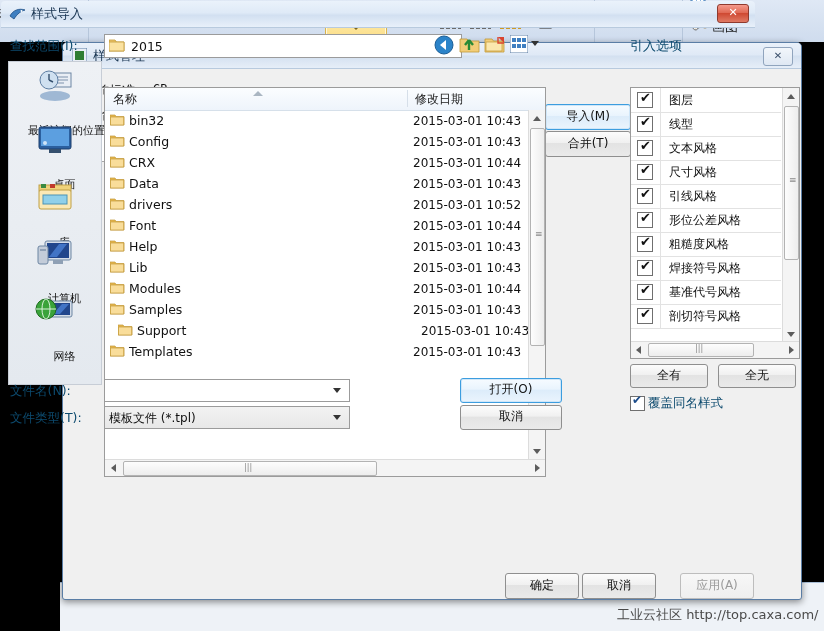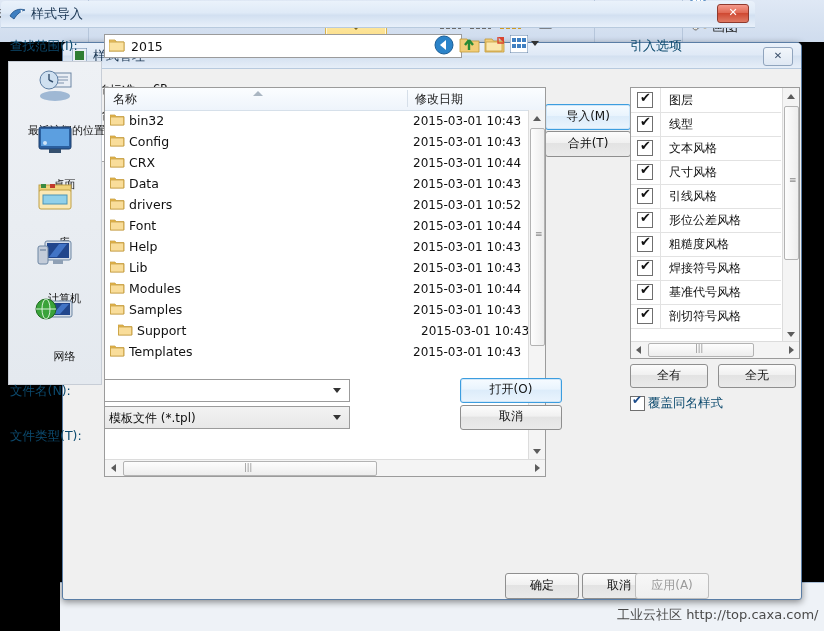--- a/index.html
+++ b/index.html
@@ -216,21 +216,21 @@
       <div class="btn" style="left:360px;top:36px;width:84px;">删除(D)</div>
       <div class="btn def" style="left:482px;top:36px;width:84px;">导入(M)</div>
       <div class="btn" style="left:598px;top:36px;width:84px;">导出(E)</div>
       <div class="btn" style="left:242px;top:63px;width:84px;">设为当前(C)</div>
       <div class="btn dis" style="left:360px;top:63px;width:84px;">过滤(F)</div>
       <div class="btn" style="left:482px;top:63px;width:84px;">合并(T)</div>
       <div class="btn dis" style="left:598px;top:63px;width:84px;">样式替代(V)</div>
 
       <div class="btn" style="left:442px;top:505px;width:72px;">确定</div>
       <div class="btn" style="left:519px;top:505px;width:72px;">取消</div>
-      <div class="btn dis" style="left:572px;top:505px;width:72px;">应用(A)</div>
+      <div class="btn dis" style="left:617px;top:505px;width:72px;">应用(A)</div>
     </div>
   </div>
 
   <div id="import-dialog">
     <div class="dlg-tb">
       <svg style="position:absolute;left:8px;top:5px;" width="17" height="16">
         <path d="M1 10 C4 4, 10 2, 16 4 C12 5, 8 8, 5 13 Z" fill="#3f7fc1" stroke="#1f4f85" stroke-width=".8"></path>
         <circle cx="12.5" cy="5" r="1" fill="#fff"></circle>
       </svg>
       <span class="t" style="left:30px;top:4px;">样式导入</span>
@@ -463,21 +463,21 @@
             <div class="sb-arrow" style="left:6px;top:4px;border-top:4px solid transparent;border-bottom:4px solid transparent;border-left:5px solid #5c5c5c;"></div>
           </div>
         </div>
       </div>
 
       <span class="lb" style="left:10px;top:358px;font-size:12.5px;">文件名(N):</span>
       <div class="ipt" style="left:104px;top:354px;width:244px;height:21px;">
         <span style="position:absolute;left:4px;top:3px;font-size:12px;color:#111;"></span>
         <span class="caret" style="right:8px;top:8px;"></span>
       </div>
-      <span class="lb" style="left:10px;top:403px;font-size:12.5px;">文件类型(T):</span>
+      <span class="lb" style="left:10px;top:385px;font-size:12.5px;">文件类型(T):</span>
       <div class="ipt ro" style="left:104px;top:381px;width:244px;height:21px;">
         <span style="position:absolute;left:4px;top:3px;font-size:12px;color:#111;">模板文件 (*.tpl)</span>
         <span class="caret" style="right:8px;top:8px;"></span>
       </div>
 
       <div class="btn def" style="left:460px;top:353px;width:100px;height:23px;line-height:21px;">打开(O)</div>
       <div class="btn" style="left:460px;top:380px;width:100px;height:23px;line-height:21px;">取消</div>
 
       <span class="lb" style="left:630px;top:12px;font-size:13px;">引入选项</span>
       <div class="optpanel">

